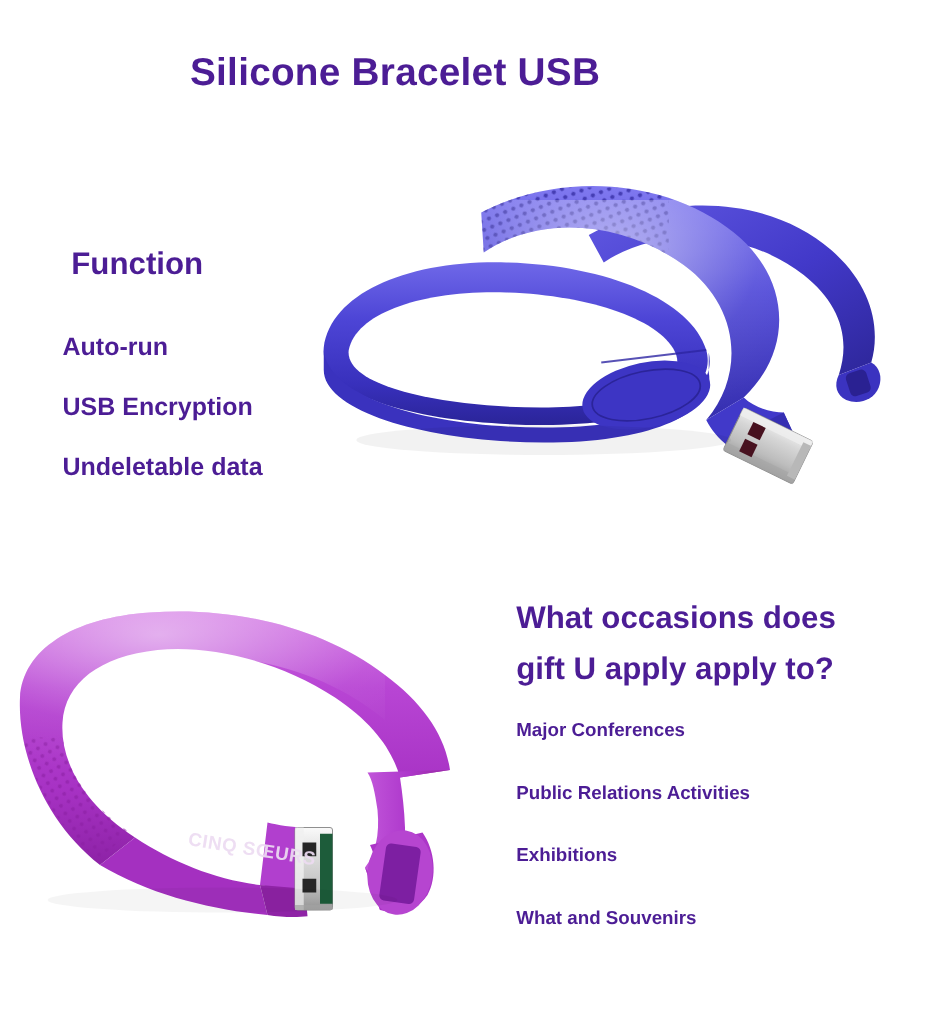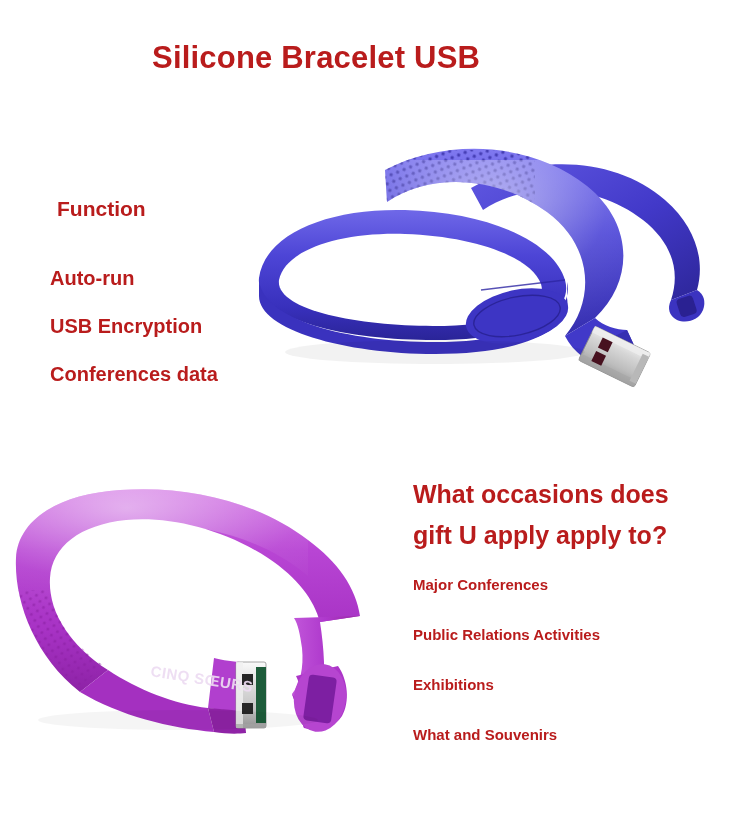--- a/index.html
+++ b/index.html
@@ -7,38 +7,38 @@
     padding: 0;
     background: #ffffff;
   }
   #page {
     position: relative;
     width: 750px;
     height: 826px;
     background: #ffffff;
     overflow: hidden;
     font-family: "Liberation Sans", sans-serif;
-    color: #b91c1c;
+    color: #4c1d95;
   }
 
   
   .product-title {
     position: absolute;
     left: 152px;
     top: 40px;
     font-size: 31px;
     font-weight: bold;
     letter-spacing: 0.2px;
     white-space: nowrap;
   }
   .function-heading {
     position: absolute;
     left: 57px;
     top: 197px;
-    font-size: 21px;
+    font-size: 25px;
     font-weight: bold;
     white-space: nowrap;
     text-align: right;
   }
   .function-list {
     position: absolute;
     left: 50px;
     top: 268px;
     width: 300px;
   }
@@ -169,21 +169,21 @@
 
       <ellipse cx="200" cy="222" rx="150" ry="12" fill="#000000" opacity="0.05"></ellipse>
     </svg>
   </div>
 
   <div class="function-heading">Function</div>
 
   <div class="function-list">
     <div class="li">Auto-run</div>
     <div class="li">USB Encryption</div>
-    <div class="li">Conferences data</div>
+    <div class="li">Undeletable data</div>
   </div>
 
   <div class="photo-stage" id="purple-photo">
     <svg viewBox="0 0 400 260" xmlns="http://www.w3.org/2000/svg">
       <defs>
         <linearGradient id="purpBody" x1="0" y1="0" x2="0" y2="1">
           <stop offset="0%" stop-color="#cf6ce2"></stop>
           <stop offset="30%" stop-color="#b845d4"></stop>
           <stop offset="70%" stop-color="#a732c4"></stop>
           <stop offset="100%" stop-color="#8d22a6"></stop>

